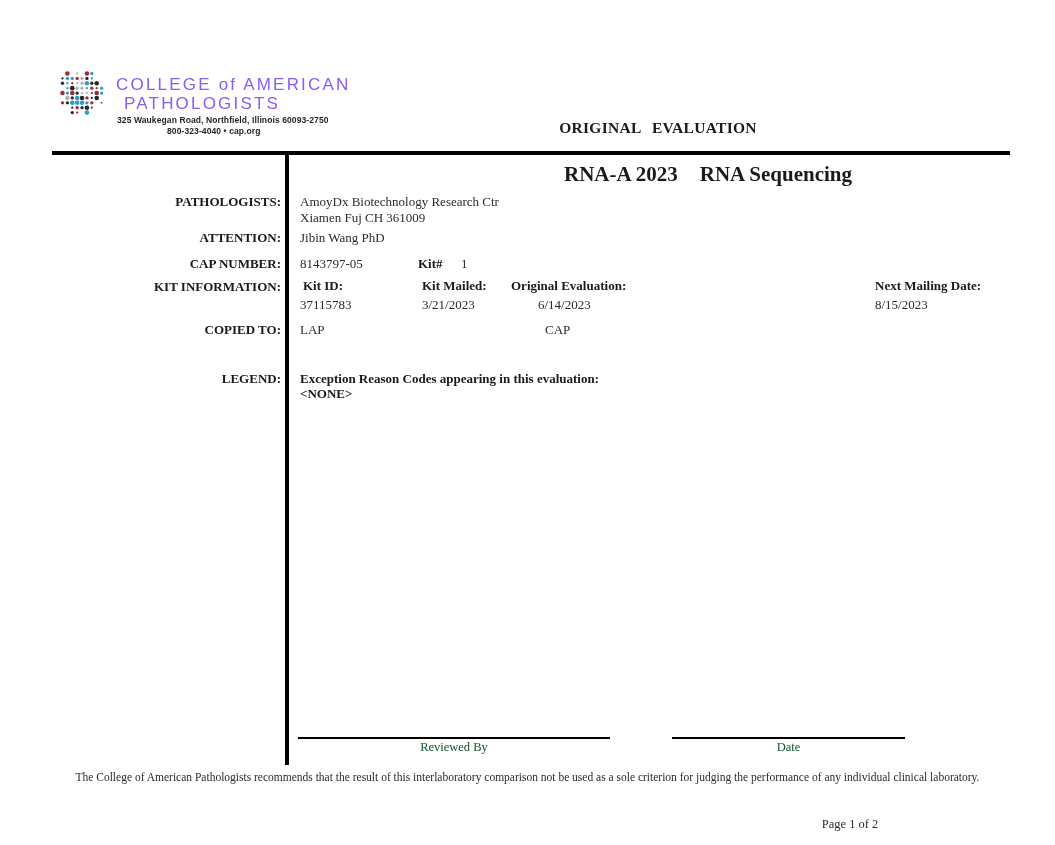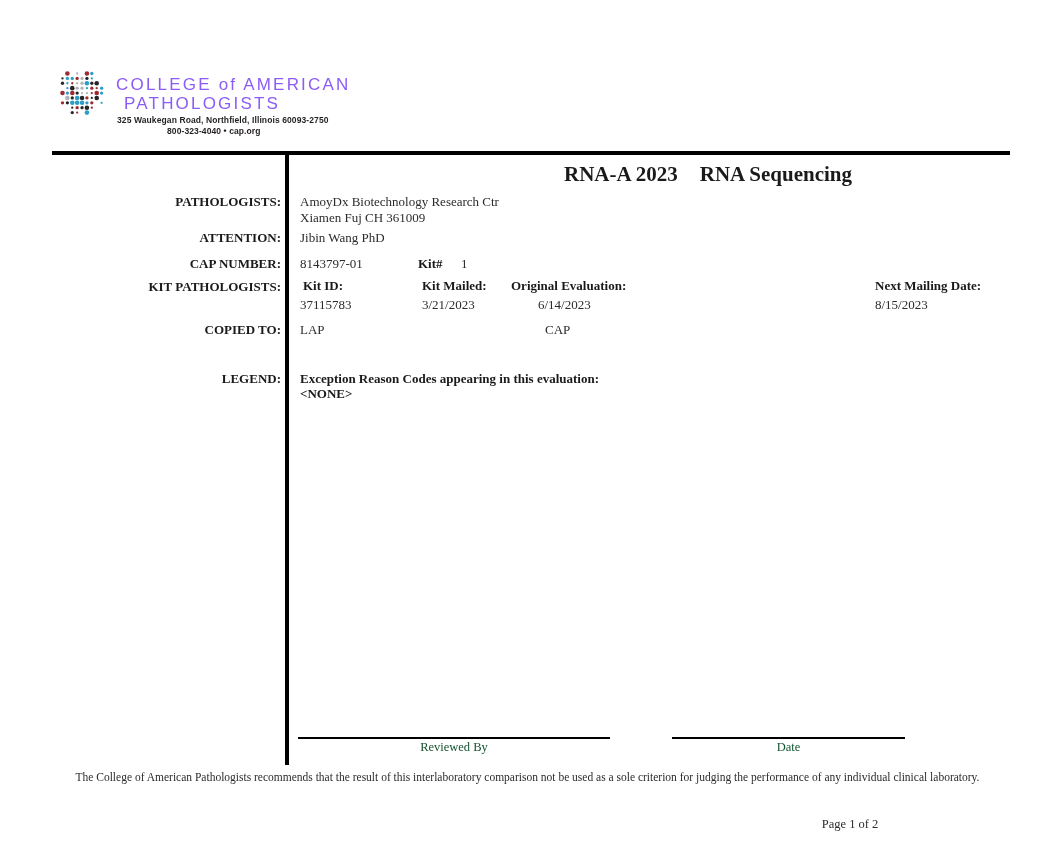--- a/index.html
+++ b/index.html
@@ -169,41 +169,42 @@
         <circle cx="44.8" cy="21.3" r="1.6" fill="#2d9dc8"></circle>
         <circle cx="44.8" cy="26.0" r="1.6" fill="#2d9dc8"></circle>
         <circle cx="44.8" cy="35.4" r="1.1" fill="#2d9dc8"></circle>
       </svg>
   </div>
   <div class="abs org-line org1">COLLEGE of AMERICAN</div>
   <div class="abs org-line org2">PATHOLOGISTS</div>
   <div class="abs addr-line addr1">325 Waukegan Road, Northfield, Illinois 60093-2750</div>
   <div class="abs addr-line addr2">800-323-4040  •  cap.org</div>
 
+  <div class="abs eval-title">ORIGINAL EVALUATION</div>
 
   <div class="abs hrule"></div>
   <div class="abs vrule"></div>
 
   <div class="abs program-title">
     <span>RNA-A 2023</span><span class="gap"></span><span>RNA Sequencing</span>
   </div>
 
   <div class="abs flabel" style="top:194px">PATHOLOGISTS:</div>
   <div class="abs fvalue" style="left:300px; top:194px">AmoyDx Biotechnology Research Ctr</div>
   <div class="abs fvalue" style="left:300px; top:210px">Xiamen Fuj CH 361009</div>
 
   <div class="abs flabel" style="top:230px">ATTENTION:</div>
   <div class="abs fvalue" style="left:300px; top:230px">Jibin Wang PhD</div>
 
   <div class="abs flabel" style="top:256px">CAP NUMBER:</div>
-  <div class="abs fvalue" style="left:300px; top:256px">8143797-01</div>
+  <div class="abs fvalue" style="left:300px; top:256px">8143797-05</div>
   <div class="abs fvalue b" style="left:418px; top:256px">Kit#</div>
   <div class="abs fvalue" style="left:461px; top:256px">1</div>
 
-  <div class="abs flabel" style="top:279px">KIT PATHOLOGISTS:</div>
+  <div class="abs flabel" style="top:279px">KIT INFORMATION:</div>
   <div class="abs fvalue b" style="left:303px; top:278px">Kit ID:</div>
   <div class="abs fvalue b" style="left:422px; top:278px">Kit Mailed:</div>
   <div class="abs fvalue b" style="left:511px; top:278px">Original Evaluation:</div>
   <div class="abs fvalue b" style="left:875px; top:278px">Next Mailing Date:</div>
   <div class="abs fvalue" style="left:300px; top:297px">37115783</div>
   <div class="abs fvalue" style="left:422px; top:297px">3/21/2023</div>
   <div class="abs fvalue" style="left:538px; top:297px">6/14/2023</div>
   <div class="abs fvalue" style="left:875px; top:297px">8/15/2023</div>
 
   <div class="abs flabel" style="top:322px">COPIED TO:</div>

